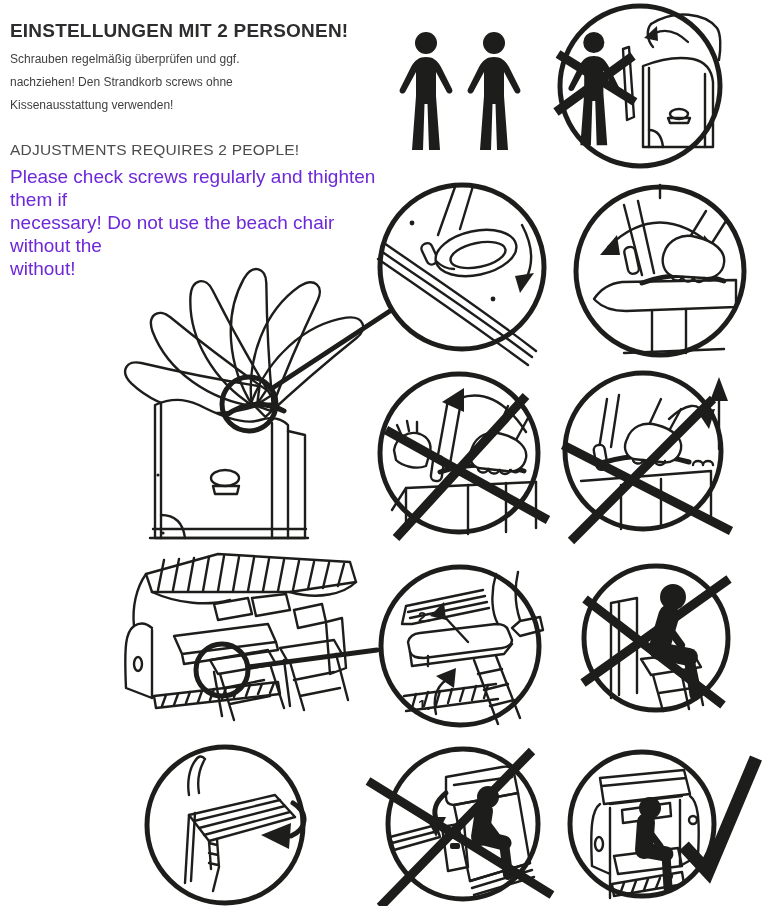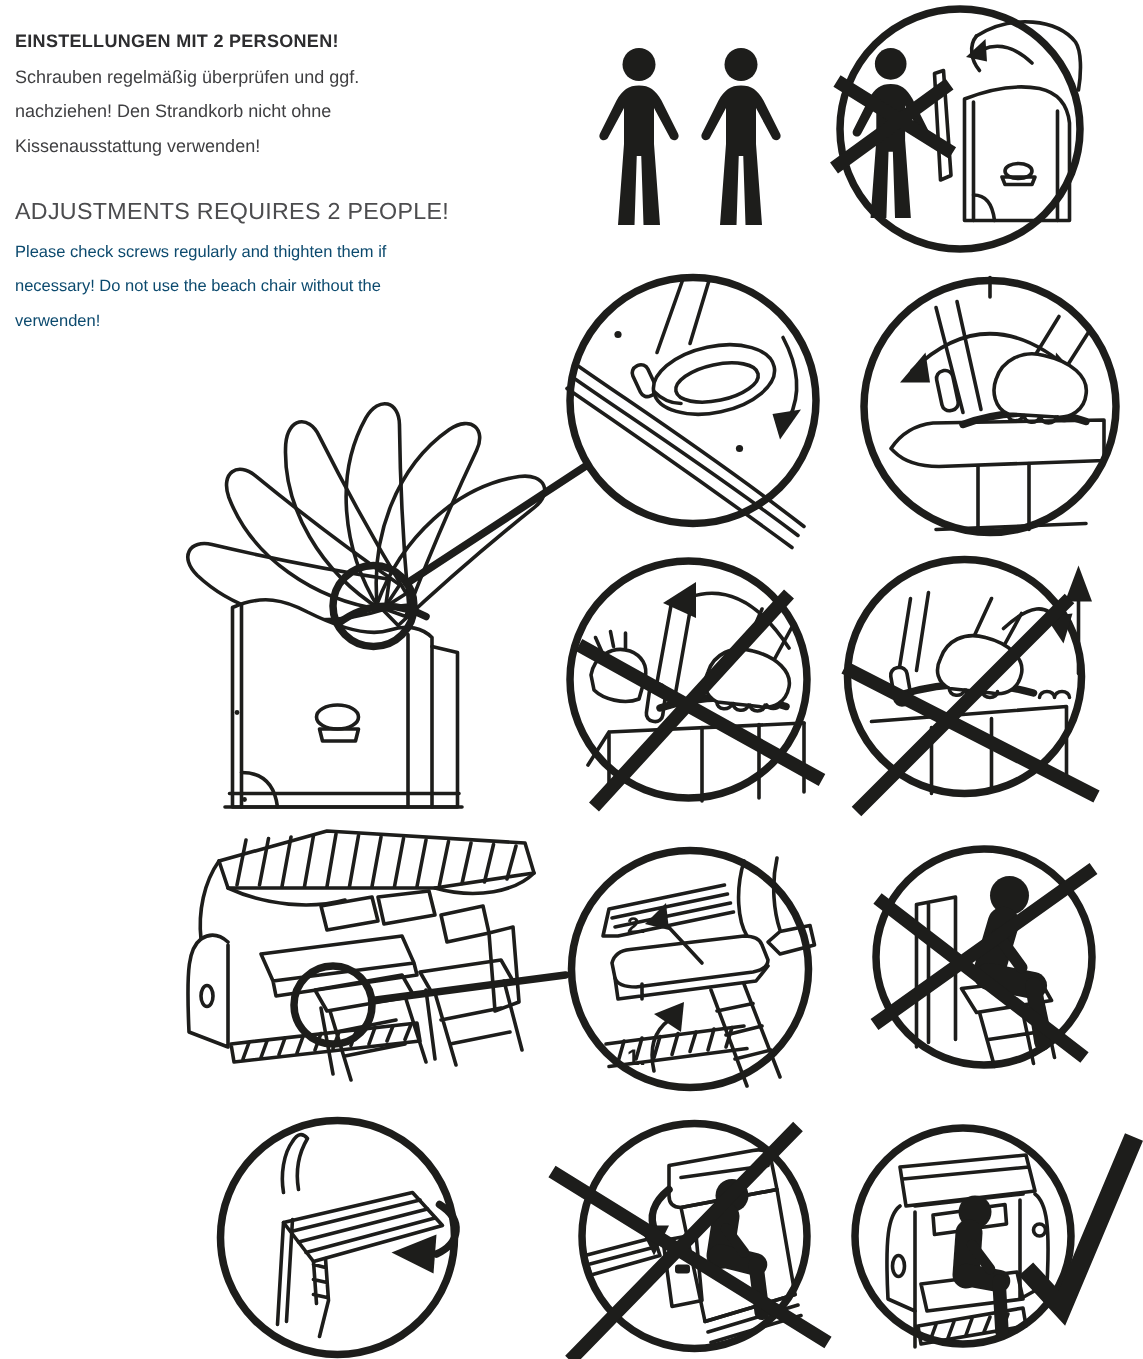--- a/index.html
+++ b/index.html
@@ -10,40 +10,40 @@
   
   .s  {stroke:#1d1d1b;fill:none;stroke-linecap:round;stroke-linejoin:round;stroke-width:2.4}
   .sw {stroke:#1d1d1b;fill:#ffffff;stroke-linecap:round;stroke-linejoin:round;stroke-width:2.4}
   .f  {fill:#1d1d1b;stroke:none}
   .ring{stroke:#1d1d1b;stroke-width:5;fill:none}
   .xx {stroke:#1d1d1b;stroke-width:9;fill:none;stroke-linecap:butt}
   .thick{stroke:#1d1d1b;fill:none;stroke-width:5;stroke-linecap:round}
   .lbl{font-family:"Liberation Sans",sans-serif;font-weight:bold;font-size:15px;fill:#1d1d1b}
   
   .text-block{position:absolute;left:10px;top:20px;width:372px}
-  .h-de{margin:0;font-size:12px;font-weight:bold;color:#2d2d2f;letter-spacing:.2px}
+  .h-de{margin:0;font-size:19px;font-weight:bold;color:#2d2d2f;letter-spacing:.2px}
   .p-de{margin:6px 0 0 0;font-size:12px;line-height:23px;color:#3f3f41}
   .h-en{margin:24px 0 0 0;font-size:15.5px;font-weight:normal;color:#4c4c4e;letter-spacing:.2px}
-  .p-en{margin:6px 0 0 0;font-size:11px;line-height:23px;color:#0c4a6e}
+  .p-en{margin:6px 0 0 0;font-size:19px;line-height:23px;color:#6d28d9}
 </style>
 </head>
 <body>
 
 <section class="text-block">
   <h1 class="h-de">EINSTELLUNGEN MIT 2 PERSONEN!</h1>
   <p class="p-de">
     <span>Schrauben regelmäßig überprüfen und ggf.</span><br>
-    <span>nachziehen! Den Strandkorb nicht ohne</span><br>
+    <span>nachziehen! Den Strandkorb screws ohne</span><br>
     <span>Kissenausstattung verwenden!</span>
   </p>
   <h2 class="h-en">ADJUSTMENTS REQUIRES 2 PEOPLE!</h2>
   <p class="p-en">
     <span>Please  check screws regularly and thighten them if</span><br>
     <span>necessary! Do not use the beach chair without the</span><br>
-    <span>verwenden!</span>
+    <span>without!</span>
   </p>
 </section>
 
 <div class="abs" style="left:396px;top:32px">
   <svg width="128" height="122" viewBox="0 0 128 122">
     <g>
       <circle class="f" cx="30" cy="11" r="11"></circle>
       <path class="f" d="M30,25 C23,25 19,28 15,35 L4,57 C2,61 7.5,63.5 9.5,59.5 L20,40 L20,64 L16,118 L27,118 L28.5,72 L31.5,72 L33,118 L44,118 L40,64 L40,40 L50.5,59.5 C52.5,63.5 58,61 56,57 L45,35 C41,28 37,25 30,25 Z"></path>
     </g>
     <g transform="translate(68,0)">

